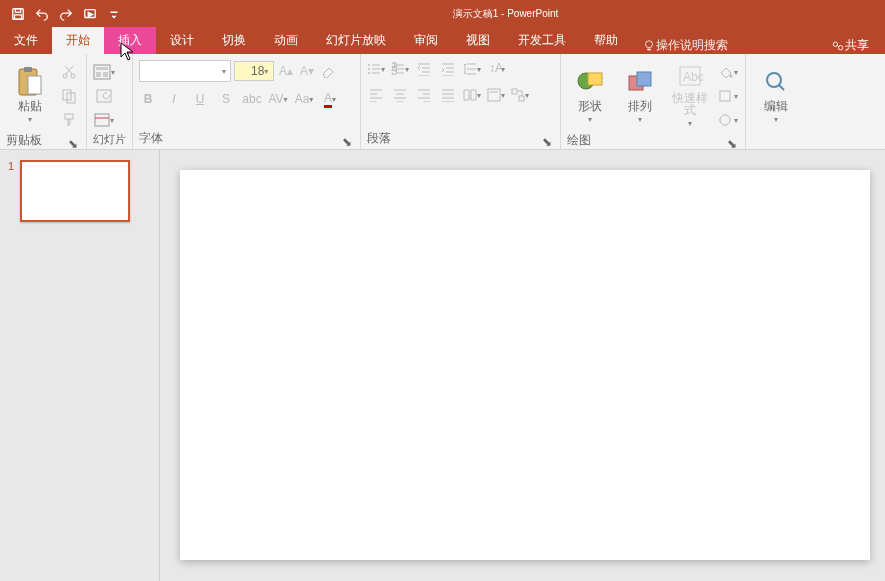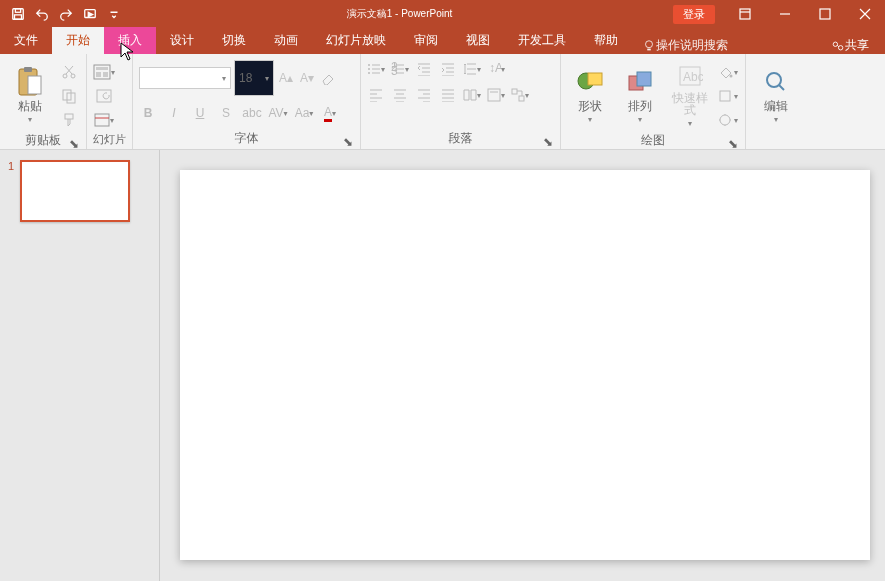--- a/index.html
+++ b/index.html
@@ -16,30 +16,30 @@
 .tabbar{height:26px;background:#b7472a;display:flex;align-items:flex-end;color:#fff}
 .tab{padding:5px 14px;cursor:pointer;font-size:12px;color:#fff}
 .tab.active{background:#f3f3f3;color:#c2410c}
 .tab.hover{background:#ec4899}
 .tab-spacer{flex:1}
 .tell-me{display:flex;align-items:center;padding:0 10px;color:#fff;opacity:.9}
 .share{padding:0 16px;display:flex;align-items:center;}
 .ribbon{height:96px;background:#f3f3f3;border-bottom:1px solid #d4d4d4;display:flex}
 .group{border-right:1px solid #d9d9d9;display:flex;flex-direction:column;padding:2px 6px 0}
 .group-body{flex:1;display:flex;align-items:flex-start;gap:4px;padding-top:4px}
-.group-label{text-align:center;font-size:11px;color:#666;padding:2px 0;position:relative}
+.group-label{text-align:left;font-size:11px;color:#666;padding:2px 0;position:relative}
 .group-label .launcher{position:absolute;right:0;bottom:2px;width:12px;height:12px;cursor:pointer}
 .big-btn{display:flex;flex-direction:column;align-items:center;justify-content:center;width:48px;height:70px;cursor:pointer;color:#666}
 .big-btn .icon-box{width:32px;height:36px;display:flex;align-items:center;justify-content:center}
 .big-btn .lbl{font-size:11px;text-align:center;line-height:12px}
 .small-col{display:flex;flex-direction:column;gap:4px;padding-top:2px}
 .small-btn{width:22px;height:20px;display:flex;align-items:center;justify-content:center;cursor:pointer}
 .font-row{display:flex;align-items:center;gap:3px}
 .font-combo{width:92px;height:22px;border:1px solid #ccc;background:#fff;display:flex;align-items:center;padding:0 4px;color:#aaa}
-.size-combo{width:40px;height:36px;border:1px solid #ccc;background:#0f172a;display:flex;align-items:center;padding:0 4px;color:#666}
+.size-combo{width:40px;height:20px;border:1px solid #ccc;background:#fef9c3;display:flex;align-items:center;padding:0 16px;color:#666}
 .icon-sm{width:18px;height:18px;display:flex;align-items:center;justify-content:center;color:#bbb;cursor:pointer}
 .ribbon svg{pointer-events:none}
 .disabled{color:#c4c4c4}
 .workspace{display:flex;height:457px}
 .thumb-panel{width:160px;background:#e8e8e8;border-right:1px solid #ccc;padding:10px 8px}
 .thumb-wrap{display:flex;align-items:flex-start;gap:6px}
 .thumb-num{font-size:11px;color:#b7472a}
 .thumb{width:110px;height:62px;background:#fff;border:2px solid #d35230;box-shadow:0 1px 2px rgba(0,0,0,.2)}
 .editor{flex:1;background:#e8e8e8;padding:20px;overflow:hidden}
 .slide{width:690px;height:390px;background:#fff;box-shadow:0 2px 8px rgba(0,0,0,.25)}
@@ -74,44 +74,20 @@
           <path d="M6 6l5 2.5L6 11z" fill="#fff"></path>
         </svg>
       </div>
     <div class="qat-btn">
         <svg viewBox="0 0 16 16">
           <path d="M4 6h8M6 10l2 2 2-2"></path>
         </svg>
       </div>
   </div>
   <div class="title-center">演示文稿1 - PowerPoint</div>
-  <div class="title-right">
-    <div class="login-btn">登录</div>
-    <div class="win-btn">
-        <svg viewBox="0 0 12 12">
-          <rect x="1" y="1" width="10" height="10"></rect>
-          <path d="M1 4h10"></path>
-        </svg>
-      </div>
-    <div class="win-btn">
-        <svg viewBox="0 0 12 12">
-          <path d="M1 6h10"></path>
-        </svg>
-      </div>
-    <div class="win-btn">
-        <svg viewBox="0 0 12 12">
-          <rect x="1" y="1" width="10" height="10"></rect>
-        </svg>
-      </div>
-    <div class="win-btn">
-        <svg viewBox="0 0 12 12">
-          <path d="M1 1l10 10M11 1L1 11"></path>
-        </svg>
-      </div>
-  </div>
 </div>
 
 <div class="tabbar">
   <div class="tab">文件</div>
   <div class="tab active">开始</div>
   <div class="tab hover">插入</div>
   <div class="tab">设计</div>
   <div class="tab">切换</div>
   <div class="tab">动画</div>
   <div class="tab">幻灯片放映</div>

